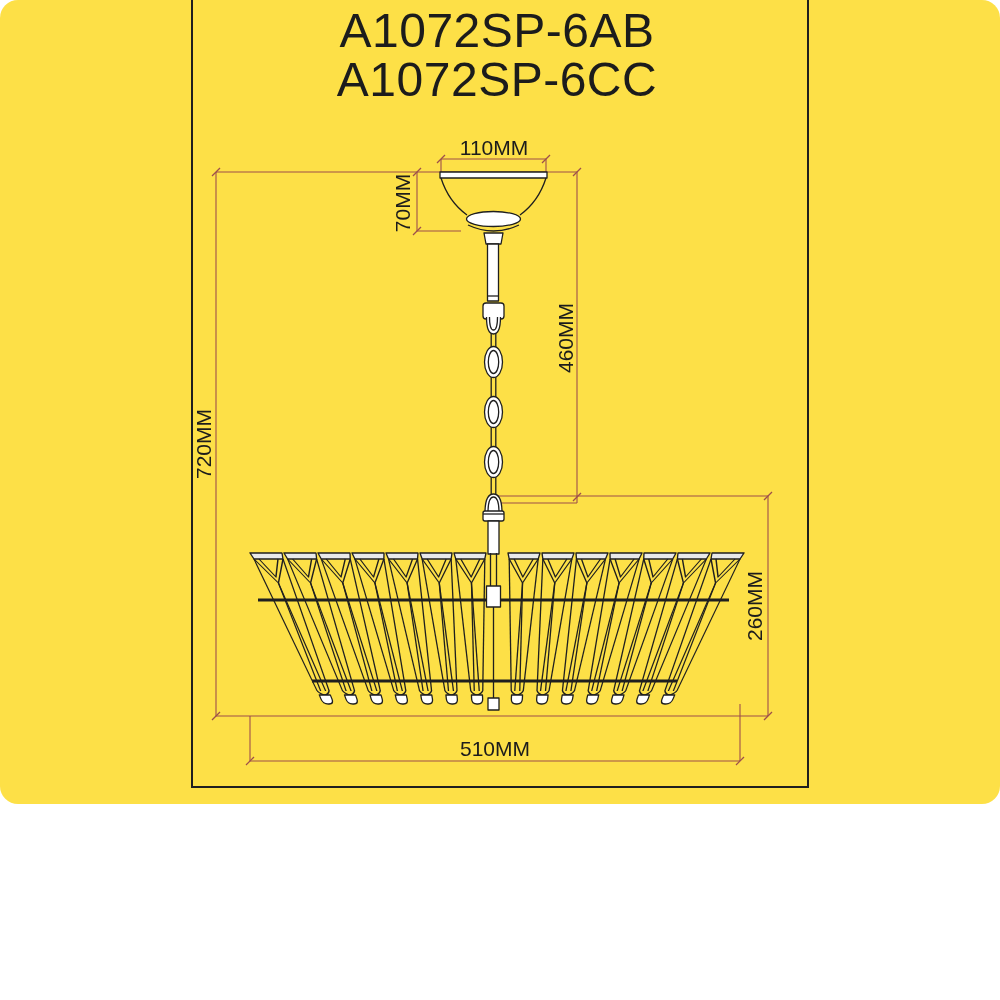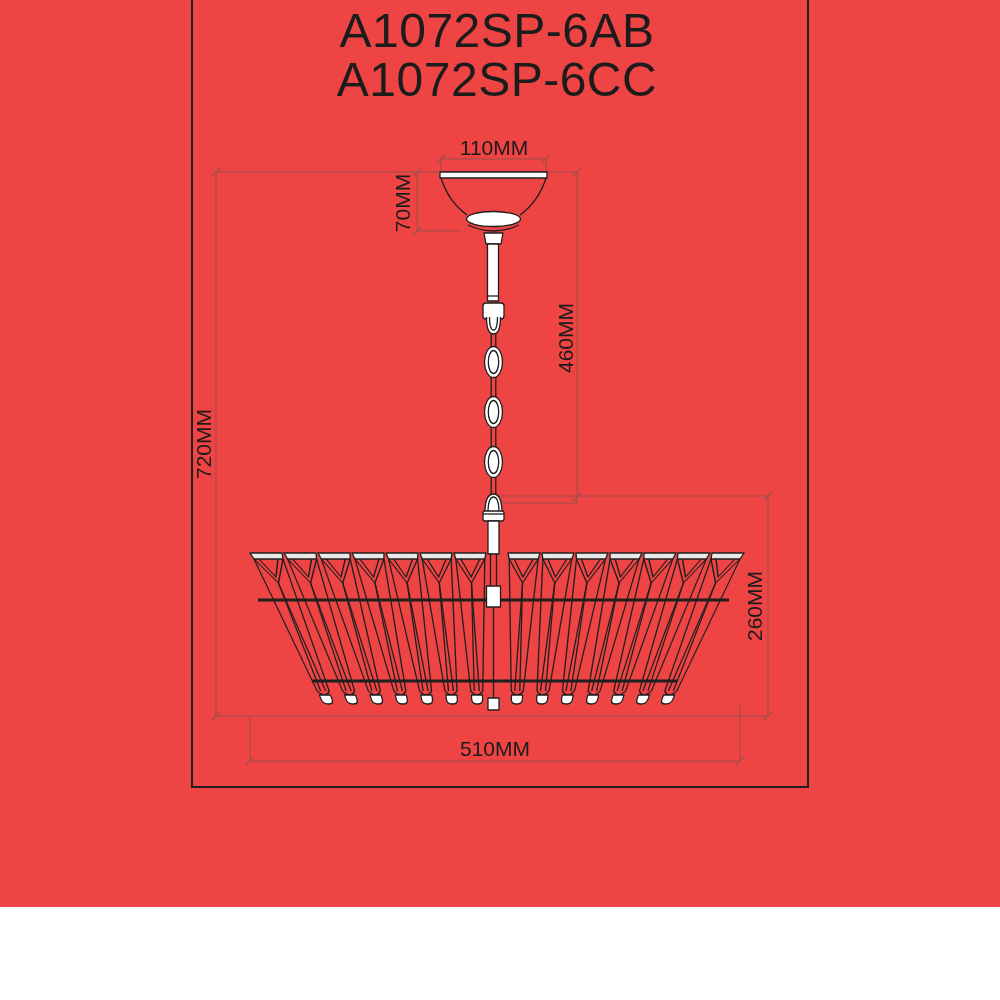--- a/index.html
+++ b/index.html
@@ -1,21 +1,22 @@
 <!DOCTYPE html>
 <html><head>
 <meta charset="utf-8">
 <style>
   html,body{margin:0;padding:0;background:#ffffff;}
   .stage{
     position:relative;
-    width:1000px;height:907px;
-    background:#ef4444;
+    width:1000px;height:804px;
+    background:#fde047;
     font-family:"Liberation Sans", sans-serif;
     overflow:hidden;
+    border-radius:18px;
   }
   svg{display:block;}
   text{fill:#1c1c1c;}
   .title-text{font-size:48px;letter-spacing:0.5px;}
   .dim-text{font-size:21px;}
 </style>
 </head>
 <body>
 
 <div class="stage">

